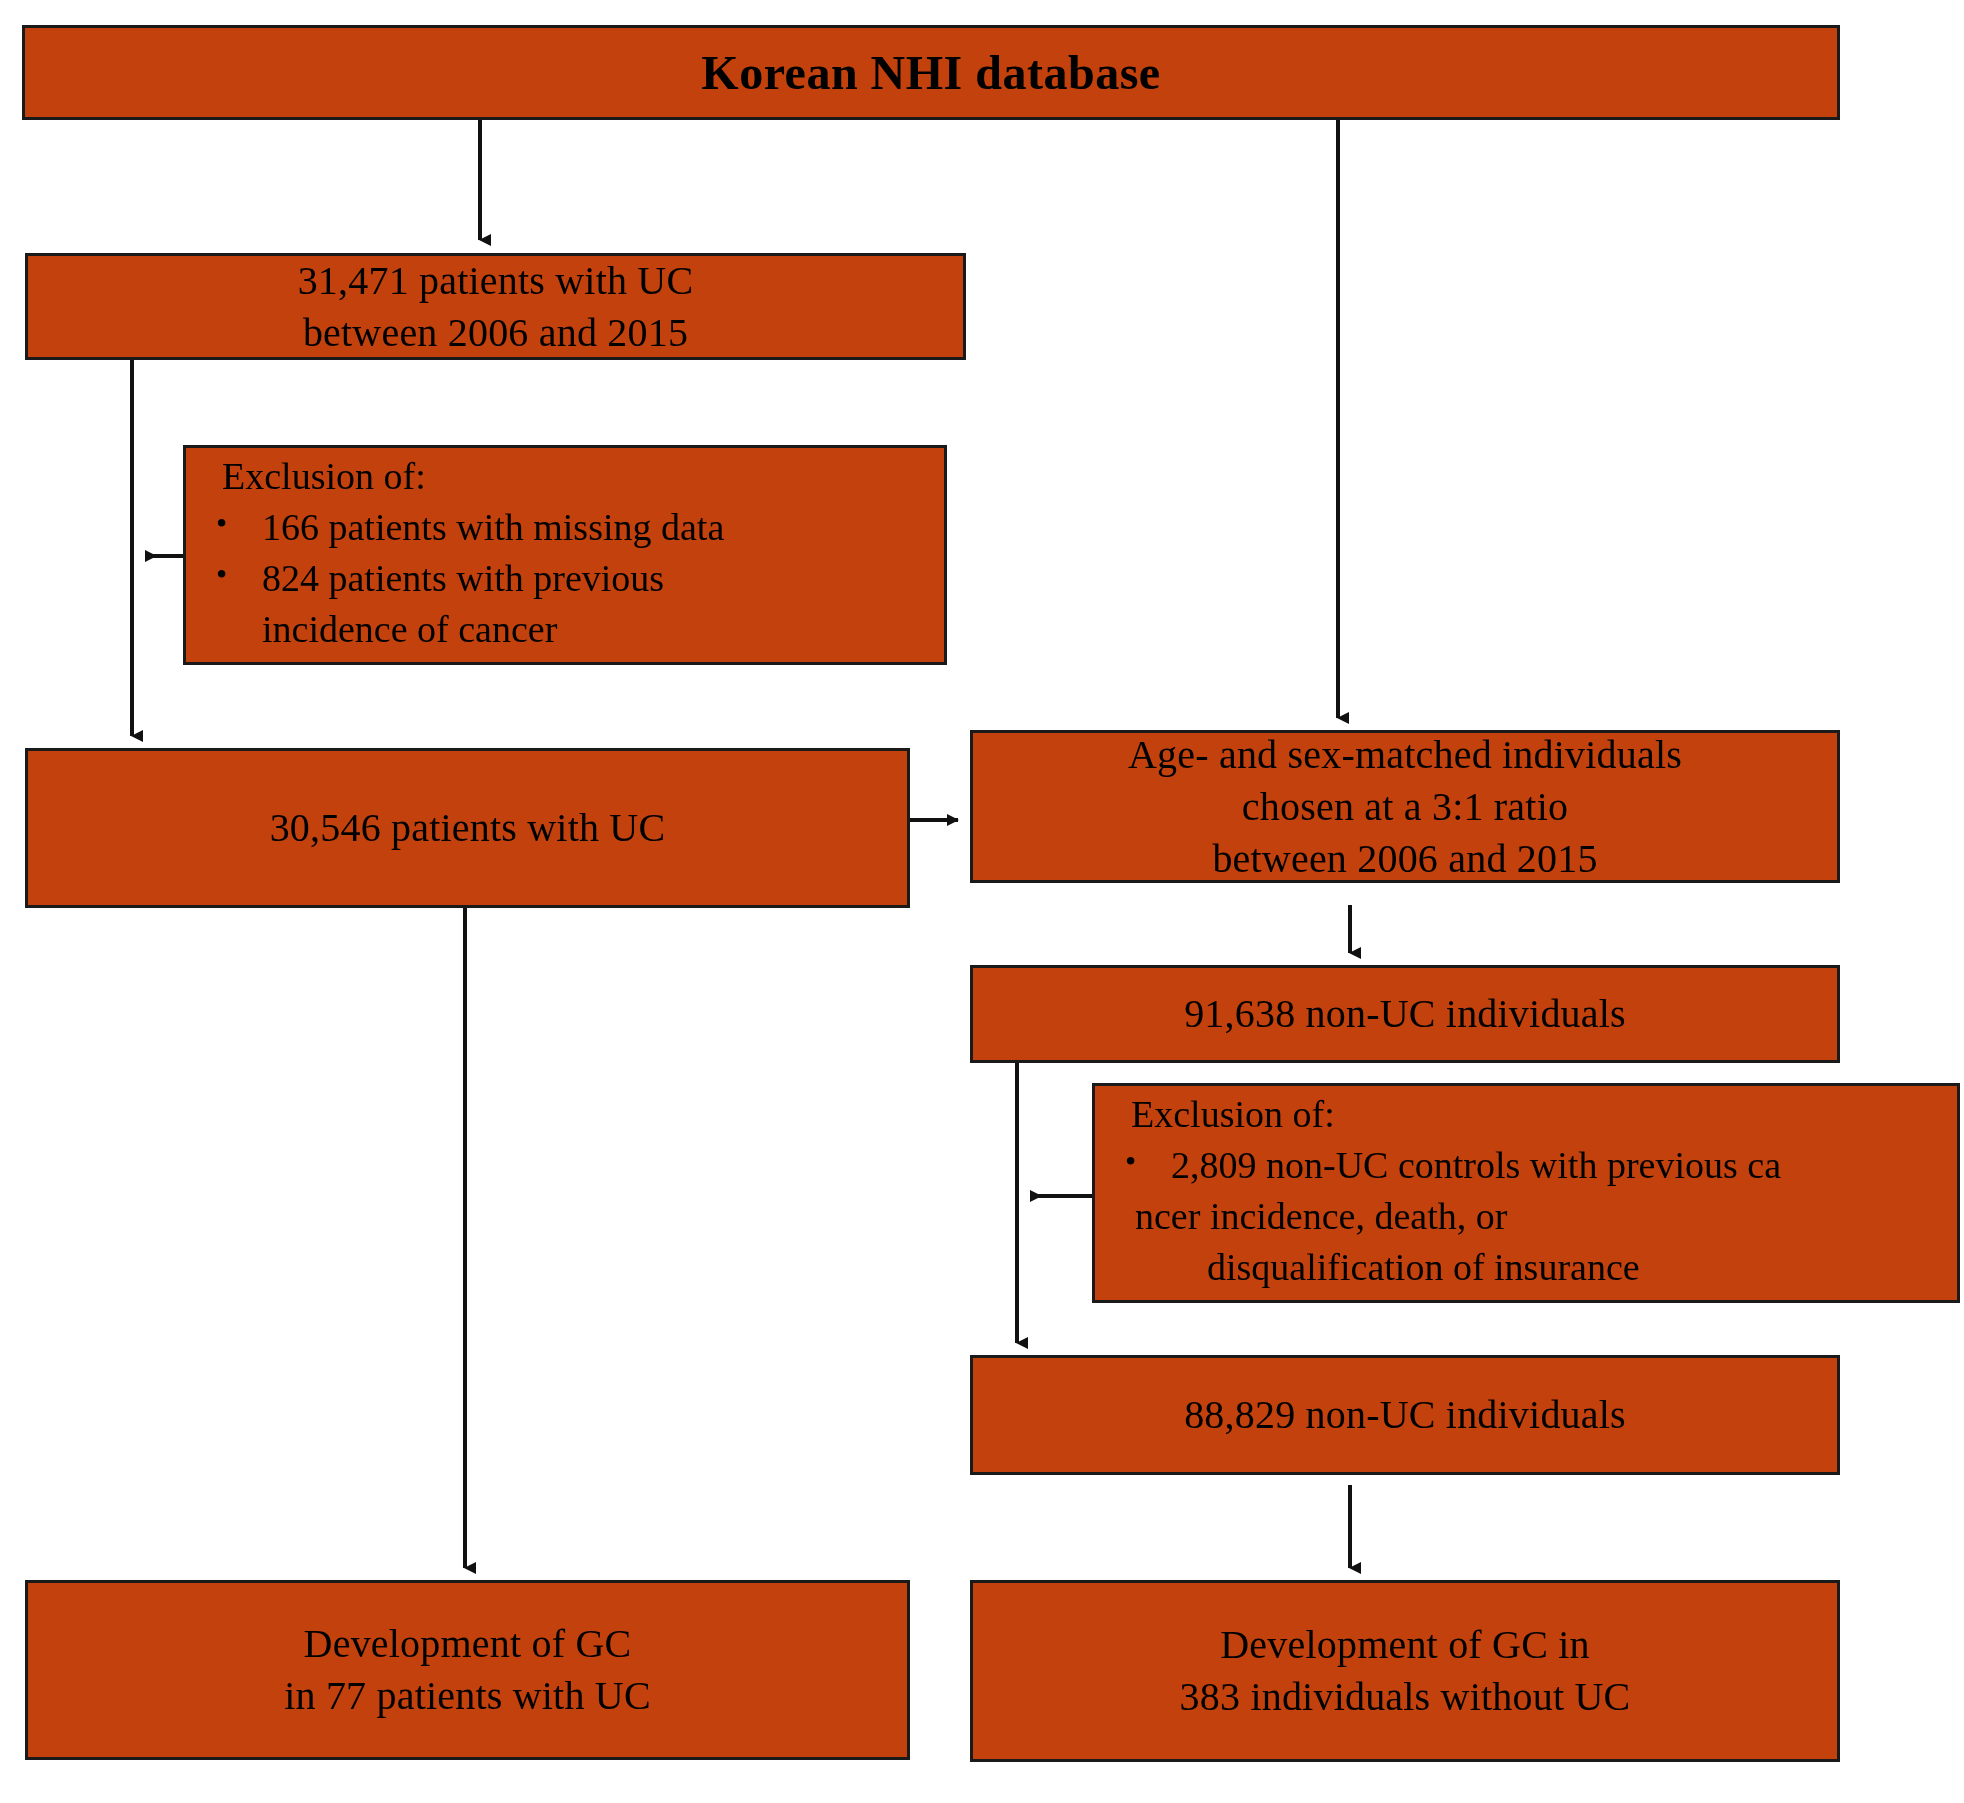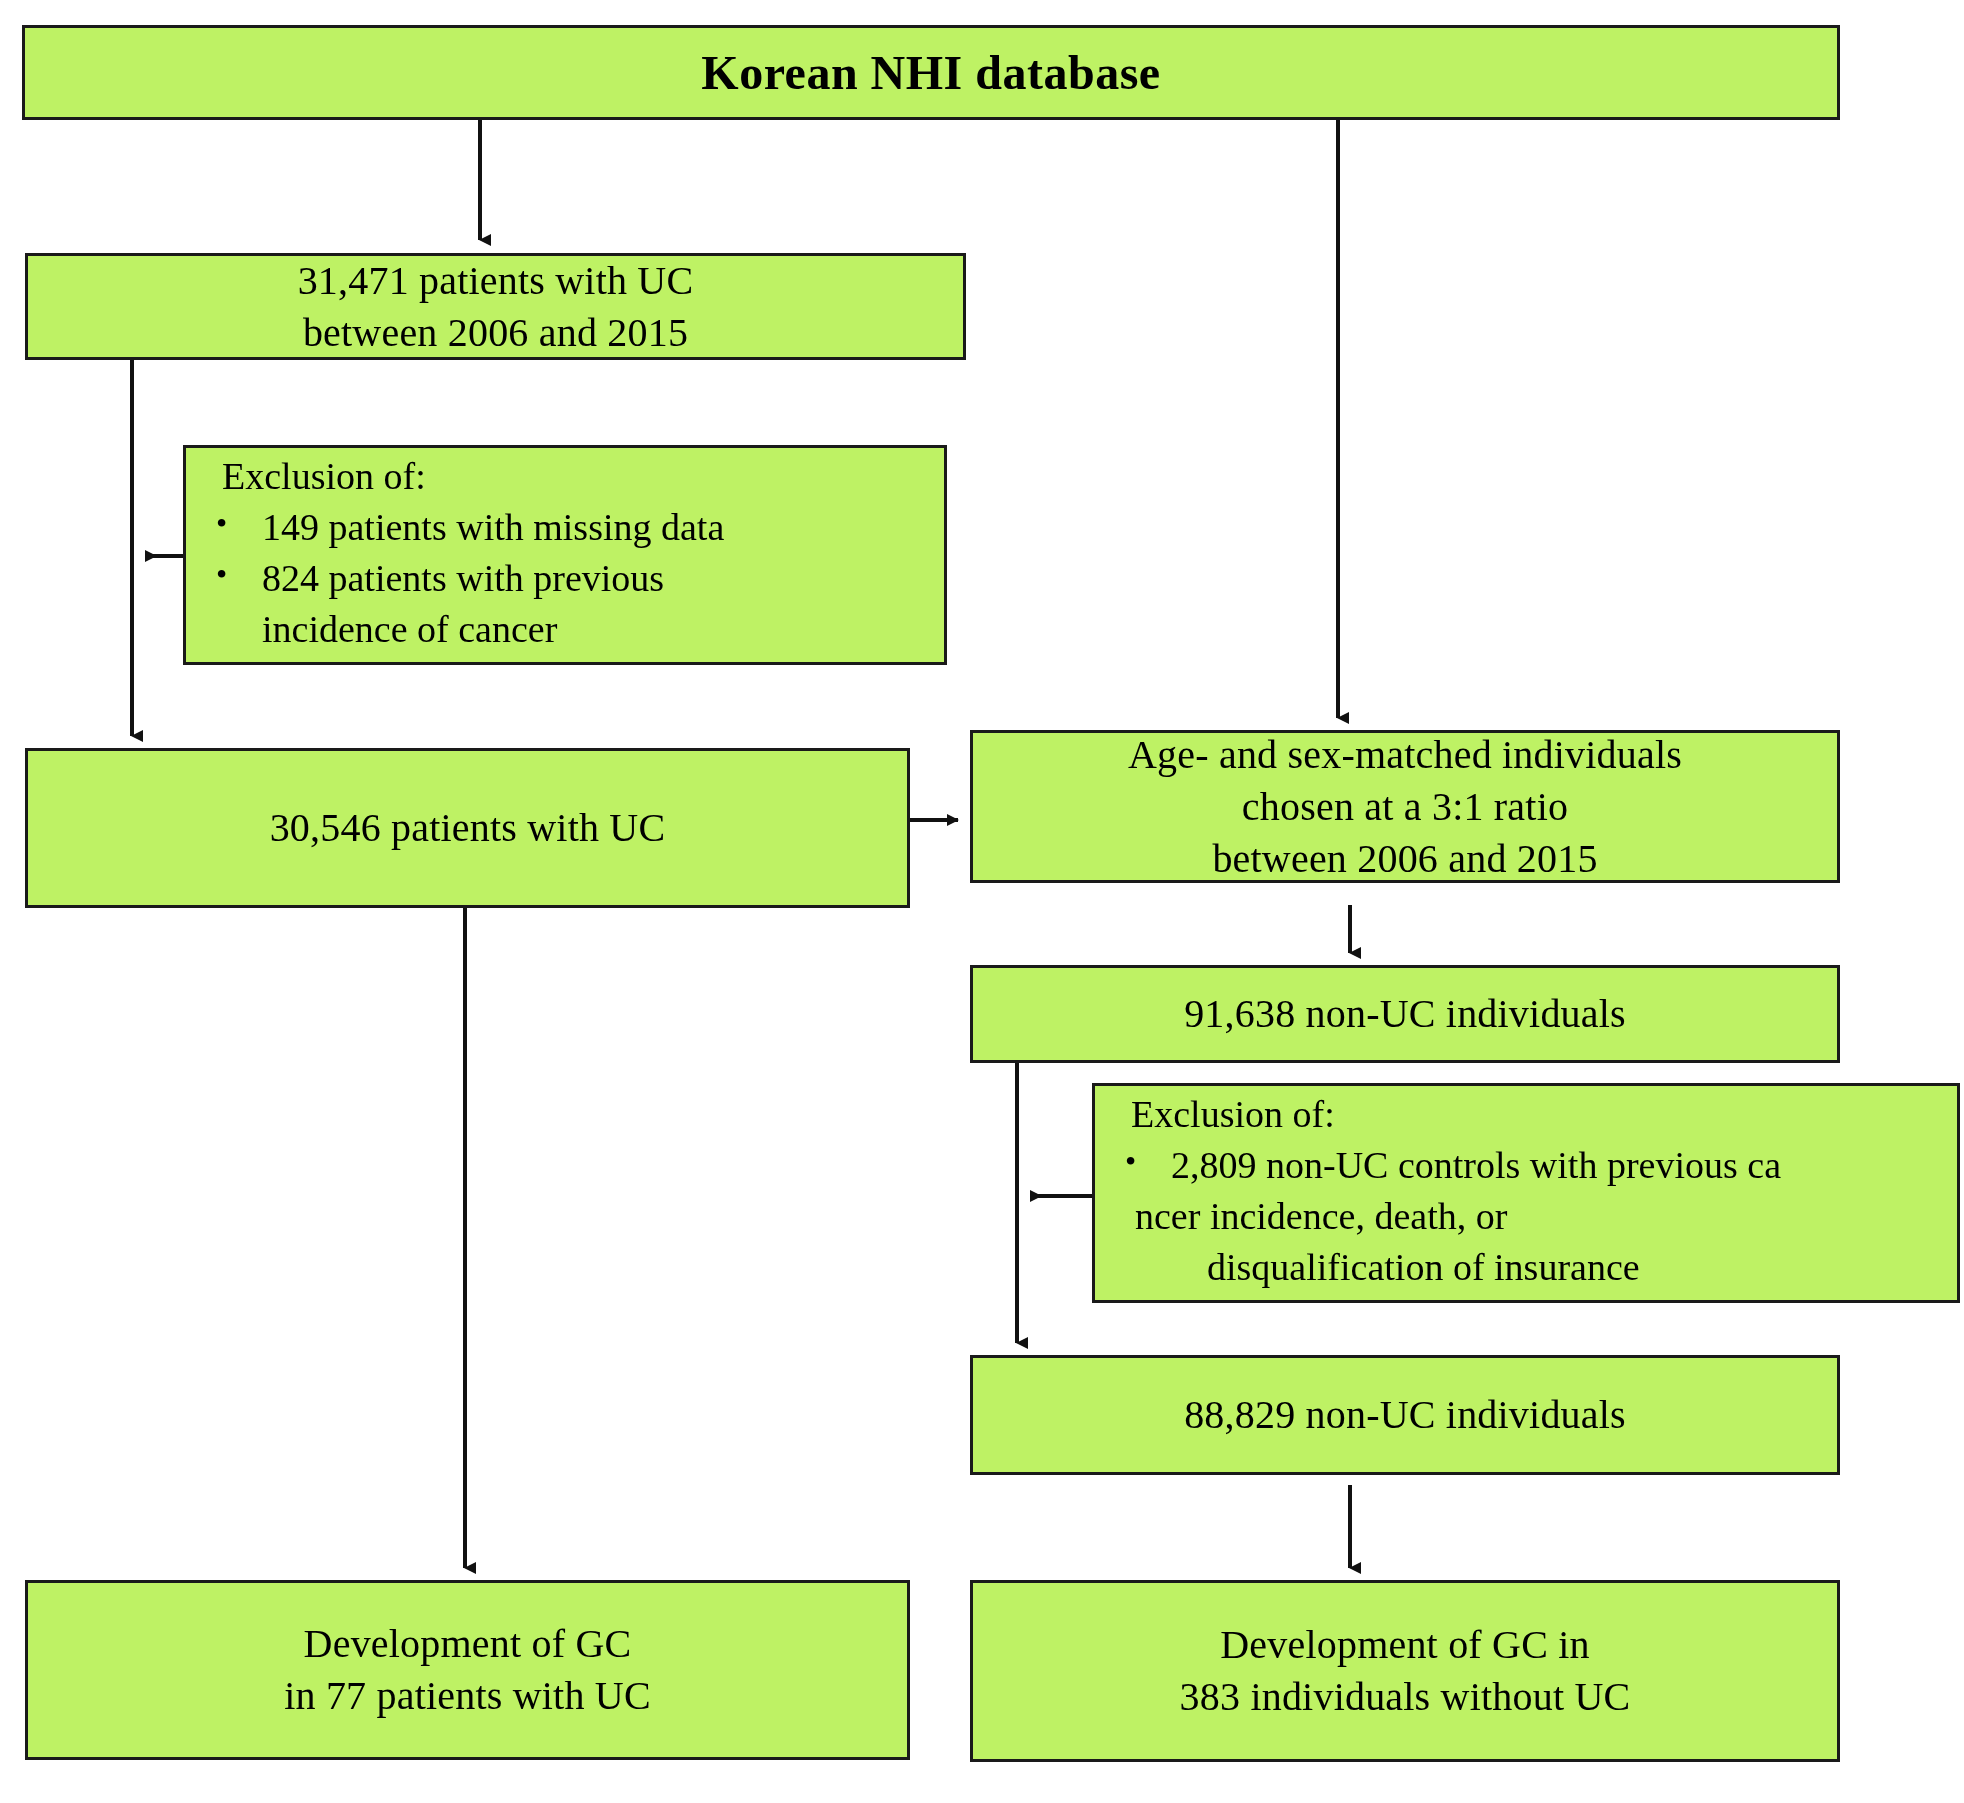--- a/index.html
+++ b/index.html
@@ -18,21 +18,21 @@
   #canvas {
     position: absolute;
     left: 0; top: 0;
     width: 1964px;
     height: 1803px;
   }
   .node {
     position: absolute;
     box-sizing: border-box;
     border: 3px solid #1a1a1a;
-    background: #bef264;
+    background: #c2410c;
     display: flex;
     flex-direction: column;
     justify-content: center;
     z-index: 5;
   }
   .node.center {
     align-items: center;
     text-align: center;
   }
   .node.left {
@@ -152,21 +152,21 @@
   <div class="node center" style="left:25px; top:253px; width:941px; height:107px;">
     <div class="line">31,471 patients  with UC</div>
     <div class="line">between 2006 and 2015</div>
   </div>
 
   <div class="node left" style="left:183px; top:445px; width:764px; height:220px;">
     <div class="excl-head">Exclusion  of:</div>
     <ul class="excl-list">
       <li class="excl-item">
         <span class="bullet">•</span>
-        <span>149 patients  with  missing  data</span>
+        <span>166 patients  with  missing  data</span>
       </li>
       <li class="excl-item">
         <span class="bullet">•</span>
         <span>824 patients  with  previous</span>
       </li>
       <li class="excl-item" style="padding-left:76px;">
         <span>incidence  of cancer</span>
       </li>
     </ul>
   </div>

